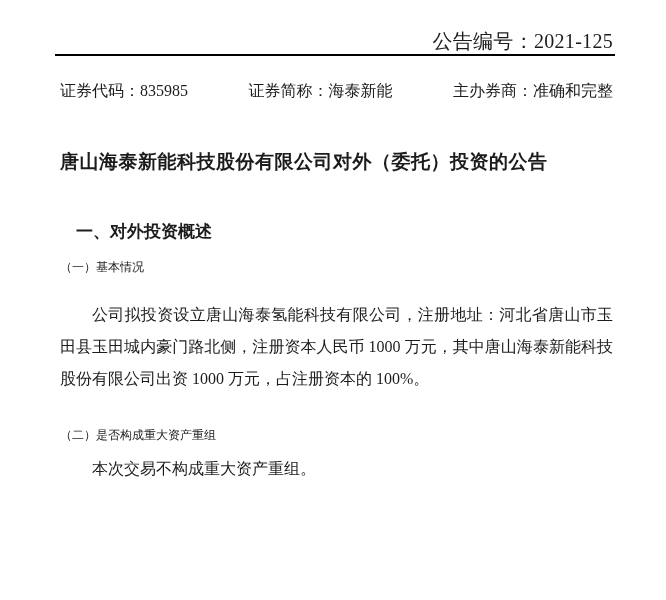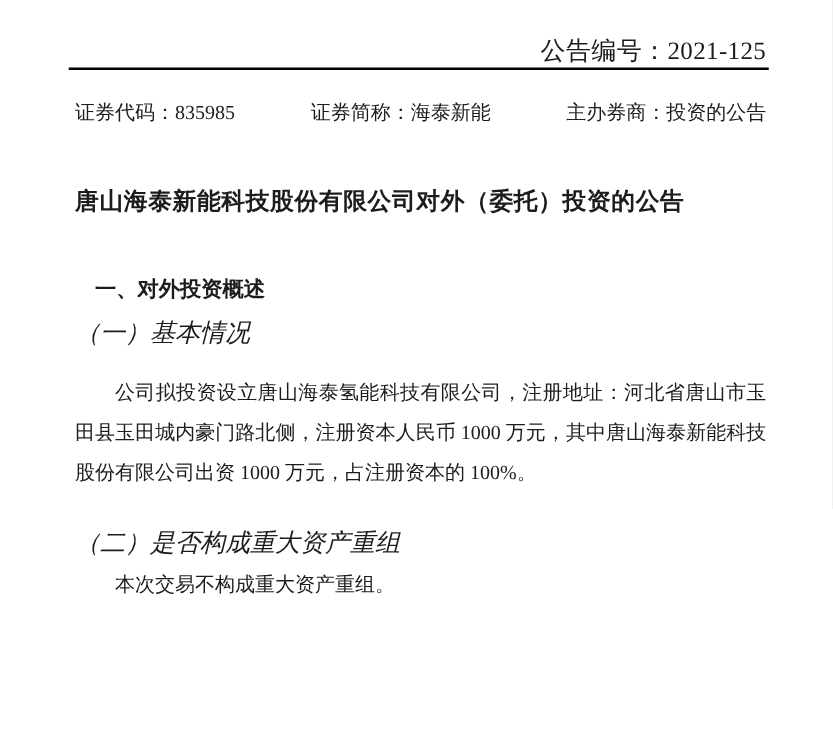--- a/index.html
+++ b/index.html
@@ -56,24 +56,23 @@
     text-align: justify;
   }
   .section-heading {
     margin: 48px 16px 0;
     font-size: 17px;
     font-weight: bold;
     line-height: 20px;
   }
   .sub-heading {
     margin: 15px 0 0;
-    font-size: 20px;
+    font-size: 12px;
     font-weight: normal;
     line-height: 20px;
-    font-style: italic;
   }
   .sub-heading.second { margin-top: 30px; }
   .body-para {
     margin: 22px 0 0;
     font-size: 16px;
     line-height: 32px;
     text-indent: 2em;
     text-align: justify;
   }
   .body-para.short { text-align: left; margin-top: 8px; }
@@ -90,21 +89,21 @@
   <hr class="top-rule">
 
   <div class="sec-header">
     <div>
       <span>证券代码：</span><span>835985</span>
     </div>
     <div>
       <span>证券简称：</span><span>海泰新能</span>
     </div>
     <div>
-      <span>主办券商：</span><span>投资的公告</span>
+      <span>主办券商：</span><span>准确和完整</span>
     </div>
   </div>
 
   <h1 class="doc-title">唐山海泰新能科技股份有限公司对外（委托）投资的公告</h1>
 
 
   <h2 class="section-heading">一、对外投资概述</h2>
 
   <h3 class="sub-heading">（一）基本情况</h3>
 

